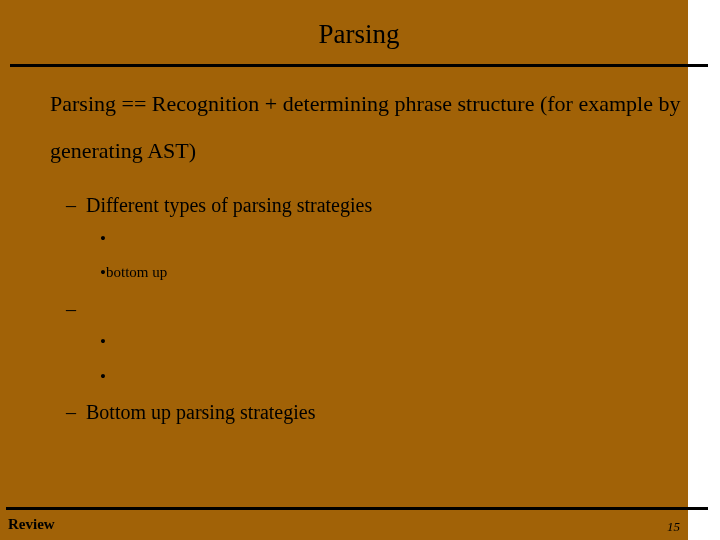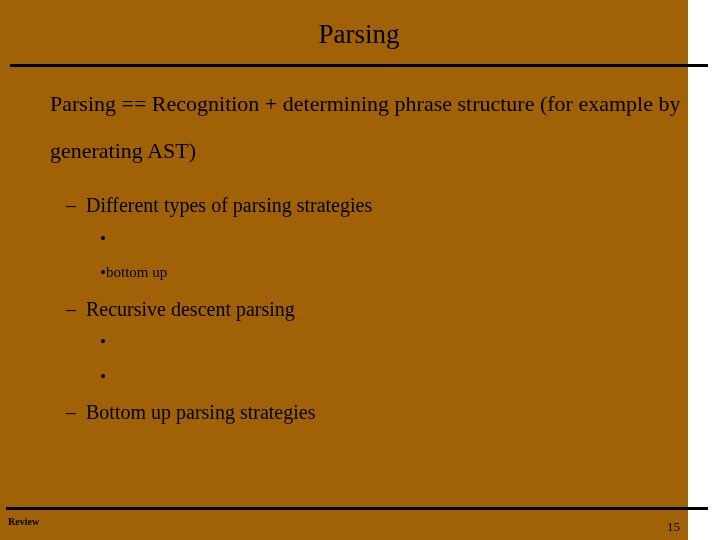--- a/index.html
+++ b/index.html
@@ -124,32 +124,33 @@
     left: 6px;
     top: 507px;
     width: 702px;
     height: 3px;
     background: #000000;
   }
   .footer-left {
     position: absolute;
     left: 8px;
     top: 516px;
-    font-size: 10px;
+    font-size: 15px;
     font-weight: bold;
     color: #000000;
     white-space: nowrap;
   }
   .footer-right {
     position: absolute;
     right: 8px;
     top: 519px;
     font-size: 13px;
     color: #000000;
     white-space: nowrap;
+    font-style: italic;
   }
 </style>
 </head>
 <body>
 
 <div class="slide">
 
   <div class="slide-title">Parsing</div>
 
   <div class="title-rule"></div>
@@ -169,21 +170,20 @@
         <span class="marker">•</span>
         <span class="btext">bottom up</span>
       </div>
 
       <div class="b-row lvl3">
         <span class="marker">•</span>
       </div>
 
       <div class="b-row lvl2">
         <span class="marker">–</span>
-        <span class="btext">Recursive descent parsing</span>
       </div>
 
       <div class="b-row lvl3">
         <span class="marker">•</span>
       </div>
 
       <div class="b-row lvl3">
         <span class="marker">•</span>
       </div>
 

